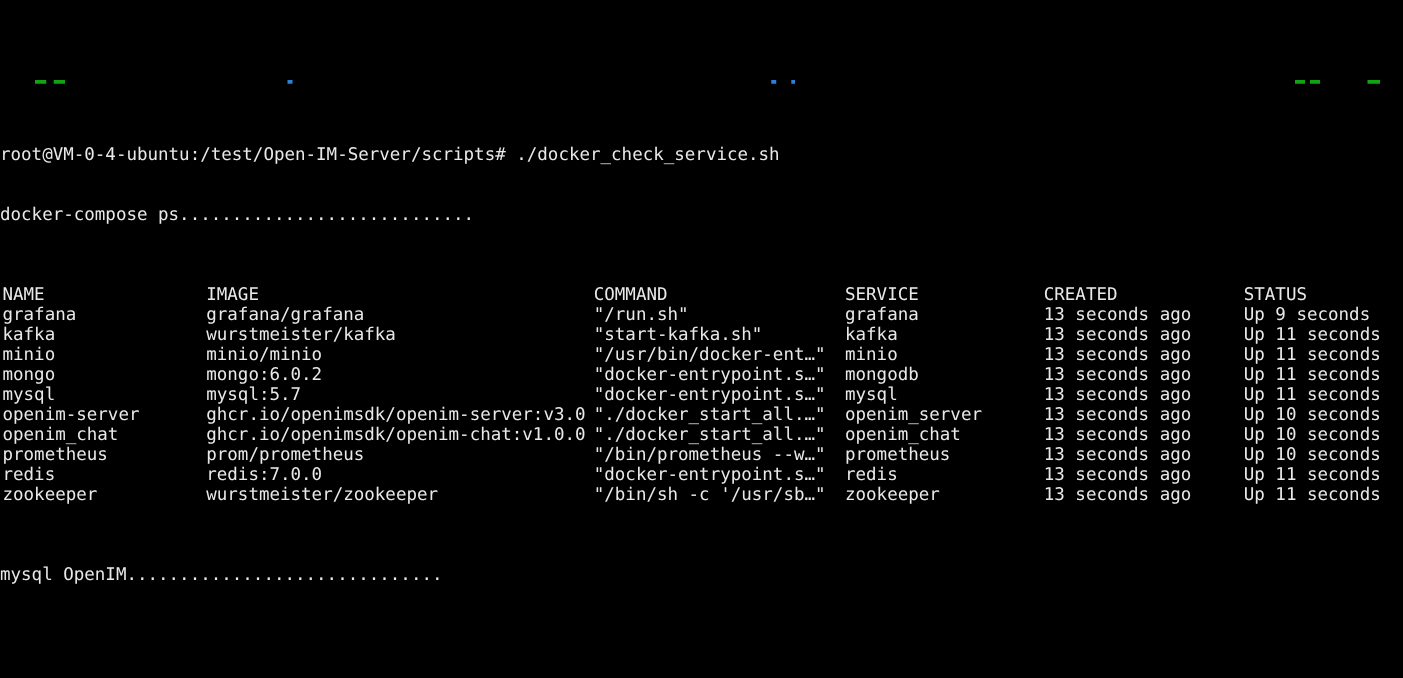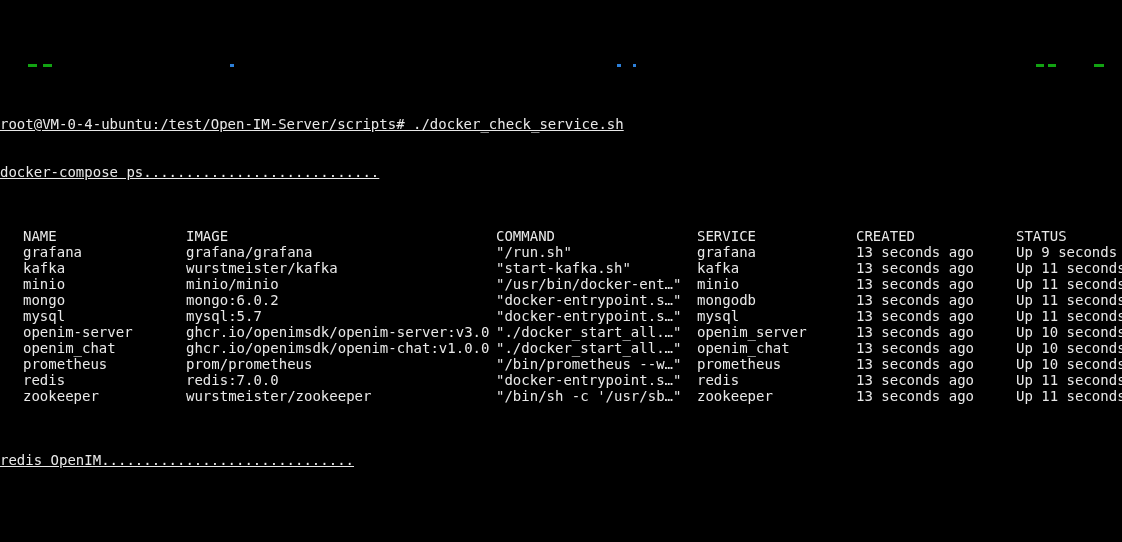--- a/index.html
+++ b/index.html
@@ -11,22 +11,22 @@
     font-family:"DejaVu Sans Mono", monospace;
     font-size:14px; line-height:16px;
     overflow:hidden;
     white-space:pre;
     cursor:text;
   }
   .sliver { position:relative; height:4px; }
   .mark { position:absolute; top:0; height:3px; }
   .mark.g { background:#12a312; }
   .mark.b { background:#2d80d9; }
-  .line { height:16px; white-space:pre;text-decoration:underline; }
-  .trow { position:relative; height:16px;margin-left:21px; }
+  .line { height:16px; white-space:pre; }
+  .trow { position:relative; height:16px; }
   .trow span { position:absolute; top:0; white-space:pre; }
   .fg-white { color:#e9e9e9; }
   .fg-blue { color:#2d80d9; }
 </style>
 </head>
 <body>
 
 <div class="terminal">
 
   
@@ -39,21 +39,21 @@
     <div class="mark g" style="left:1036px;width:8px"></div>
     <div class="mark g" style="left:1048px;width:8px"></div>
     <div class="mark g" style="left:1094px;width:10px"></div>
   </div>
 
   <div class="line fg-white">root@VM-0-4-ubuntu:/test/Open-IM-Server/scripts# ./docker_check_service.sh</div>
   <div class="line fg-white">docker-compose ps............................</div>
 
   <div id="table-area"><div class="trow fg-white"><span style="left: 2px;">NAME</span><span style="left: 165px;">IMAGE</span><span style="left: 475px;">COMMAND</span><span style="left: 676px;">SERVICE</span><span style="left: 835px;">CREATED</span><span style="left: 995px;">STATUS</span></div><div class="trow fg-white"><span style="left: 2px;">grafana</span><span style="left: 165px;">grafana/grafana</span><span style="left: 475px;">"/run.sh"</span><span style="left: 676px;">grafana</span><span style="left: 835px;">13 seconds ago</span><span style="left: 995px;">Up 9 seconds</span></div><div class="trow fg-white"><span style="left: 2px;">kafka</span><span style="left: 165px;">wurstmeister/kafka</span><span style="left: 475px;">"start-kafka.sh"</span><span style="left: 676px;">kafka</span><span style="left: 835px;">13 seconds ago</span><span style="left: 995px;">Up 11 seconds</span></div><div class="trow fg-white"><span style="left: 2px;">minio</span><span style="left: 165px;">minio/minio</span><span style="left: 475px;">"/usr/bin/docker-ent…"</span><span style="left: 676px;">minio</span><span style="left: 835px;">13 seconds ago</span><span style="left: 995px;">Up 11 seconds</span></div><div class="trow fg-white"><span style="left: 2px;">mongo</span><span style="left: 165px;">mongo:6.0.2</span><span style="left: 475px;">"docker-entrypoint.s…"</span><span style="left: 676px;">mongodb</span><span style="left: 835px;">13 seconds ago</span><span style="left: 995px;">Up 11 seconds</span></div><div class="trow fg-white"><span style="left: 2px;">mysql</span><span style="left: 165px;">mysql:5.7</span><span style="left: 475px;">"docker-entrypoint.s…"</span><span style="left: 676px;">mysql</span><span style="left: 835px;">13 seconds ago</span><span style="left: 995px;">Up 11 seconds</span></div><div class="trow fg-white"><span style="left: 2px;">openim-server</span><span style="left: 165px;">ghcr.io/openimsdk/openim-server:v3.0</span><span style="left: 475px;">"./docker_start_all.…"</span><span style="left: 676px;">openim_server</span><span style="left: 835px;">13 seconds ago</span><span style="left: 995px;">Up 10 seconds</span></div><div class="trow fg-white"><span style="left: 2px;">openim_chat</span><span style="left: 165px;">ghcr.io/openimsdk/openim-chat:v1.0.0</span><span style="left: 475px;">"./docker_start_all.…"</span><span style="left: 676px;">openim_chat</span><span style="left: 835px;">13 seconds ago</span><span style="left: 995px;">Up 10 seconds</span></div><div class="trow fg-white"><span style="left: 2px;">prometheus</span><span style="left: 165px;">prom/prometheus</span><span style="left: 475px;">"/bin/prometheus --w…"</span><span style="left: 676px;">prometheus</span><span style="left: 835px;">13 seconds ago</span><span style="left: 995px;">Up 10 seconds</span></div><div class="trow fg-white"><span style="left: 2px;">redis</span><span style="left: 165px;">redis:7.0.0</span><span style="left: 475px;">"docker-entrypoint.s…"</span><span style="left: 676px;">redis</span><span style="left: 835px;">13 seconds ago</span><span style="left: 995px;">Up 11 seconds</span></div><div class="trow fg-white"><span style="left: 2px;">zookeeper</span><span style="left: 165px;">wurstmeister/zookeeper</span><span style="left: 475px;">"/bin/sh -c '/usr/sb…"</span><span style="left: 676px;">zookeeper</span><span style="left: 835px;">13 seconds ago</span><span style="left: 995px;">Up 11 seconds</span></div></div>
 
-  <div class="line fg-white">redis OpenIM..............................</div>
+  <div class="line fg-white">mysql OpenIM..............................</div>
   
   
   
   
 
   
 
   
 
   

